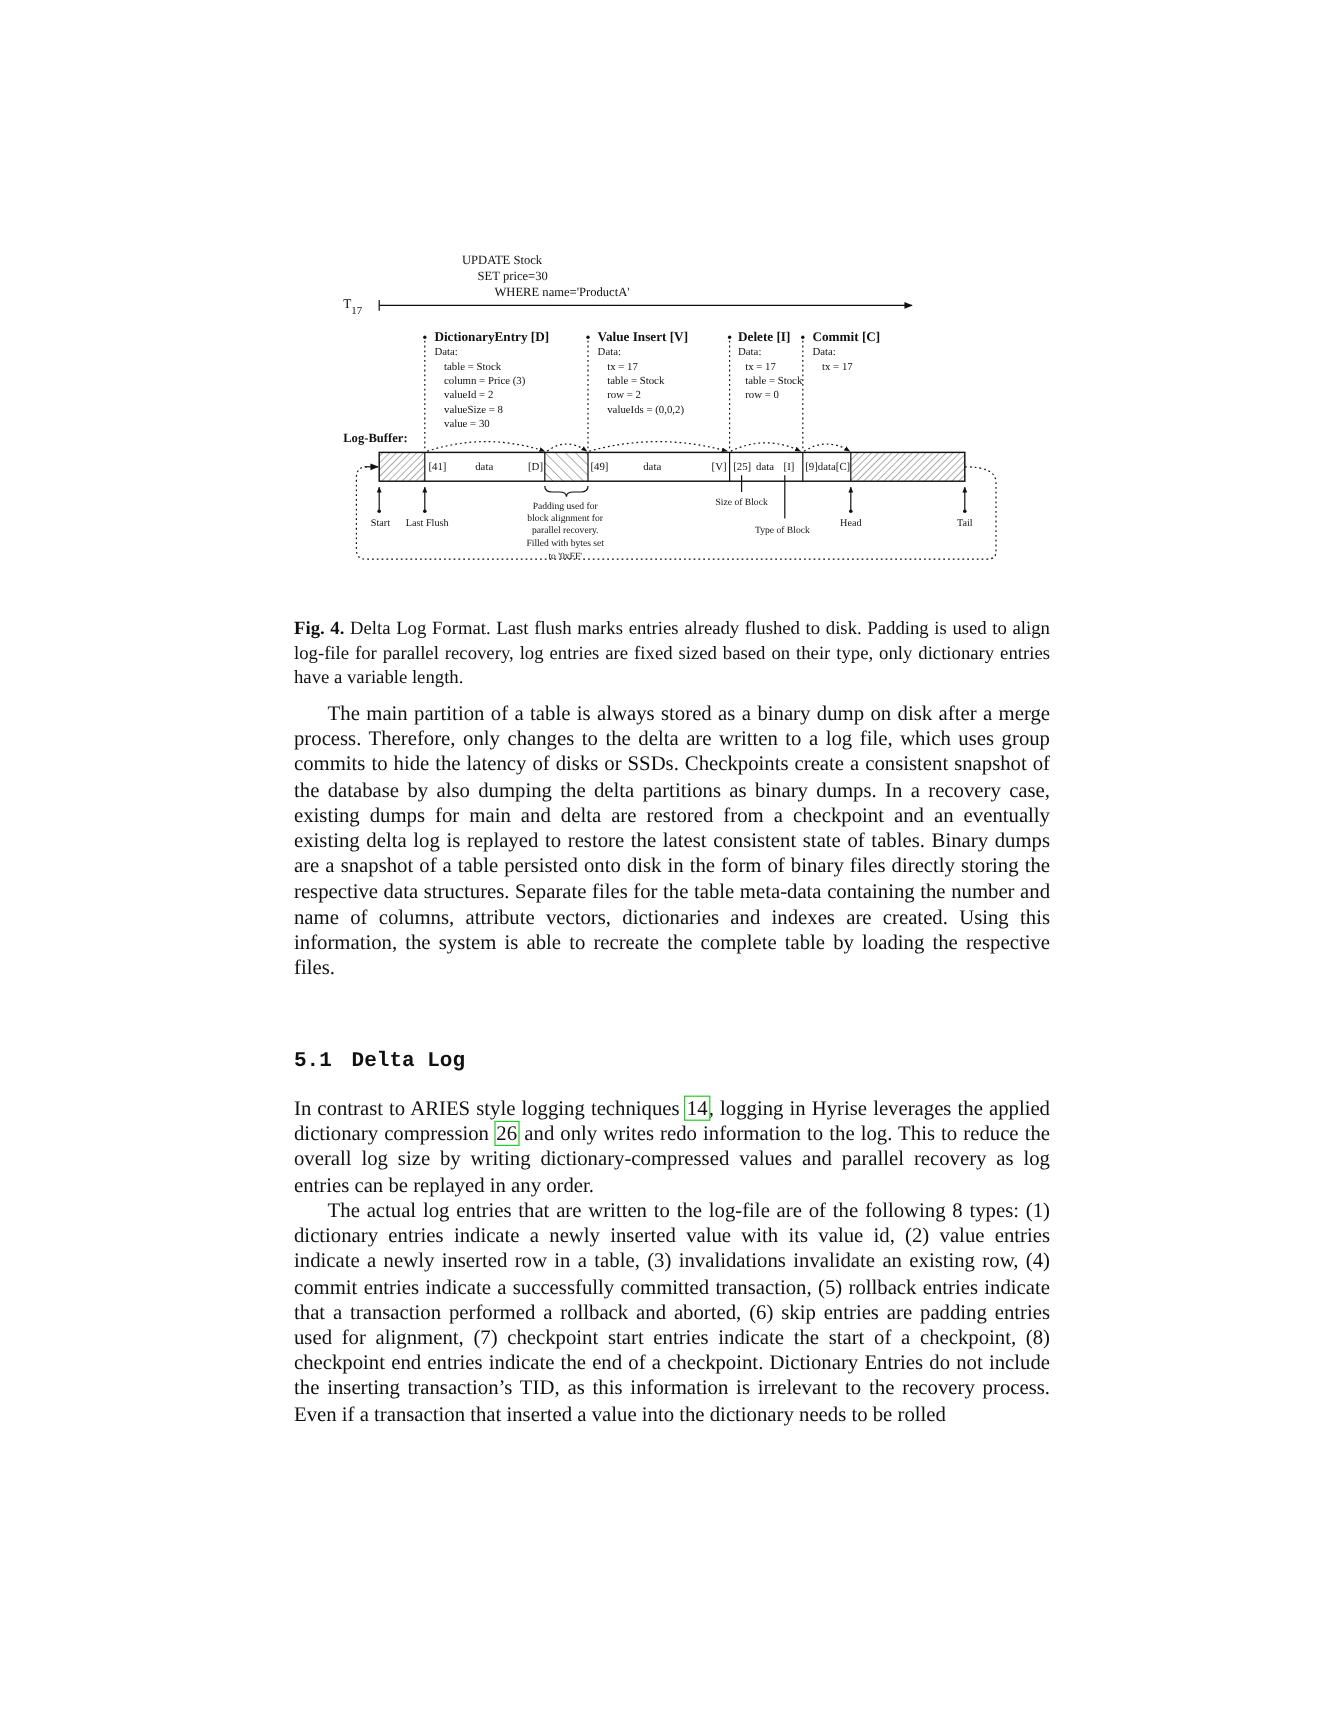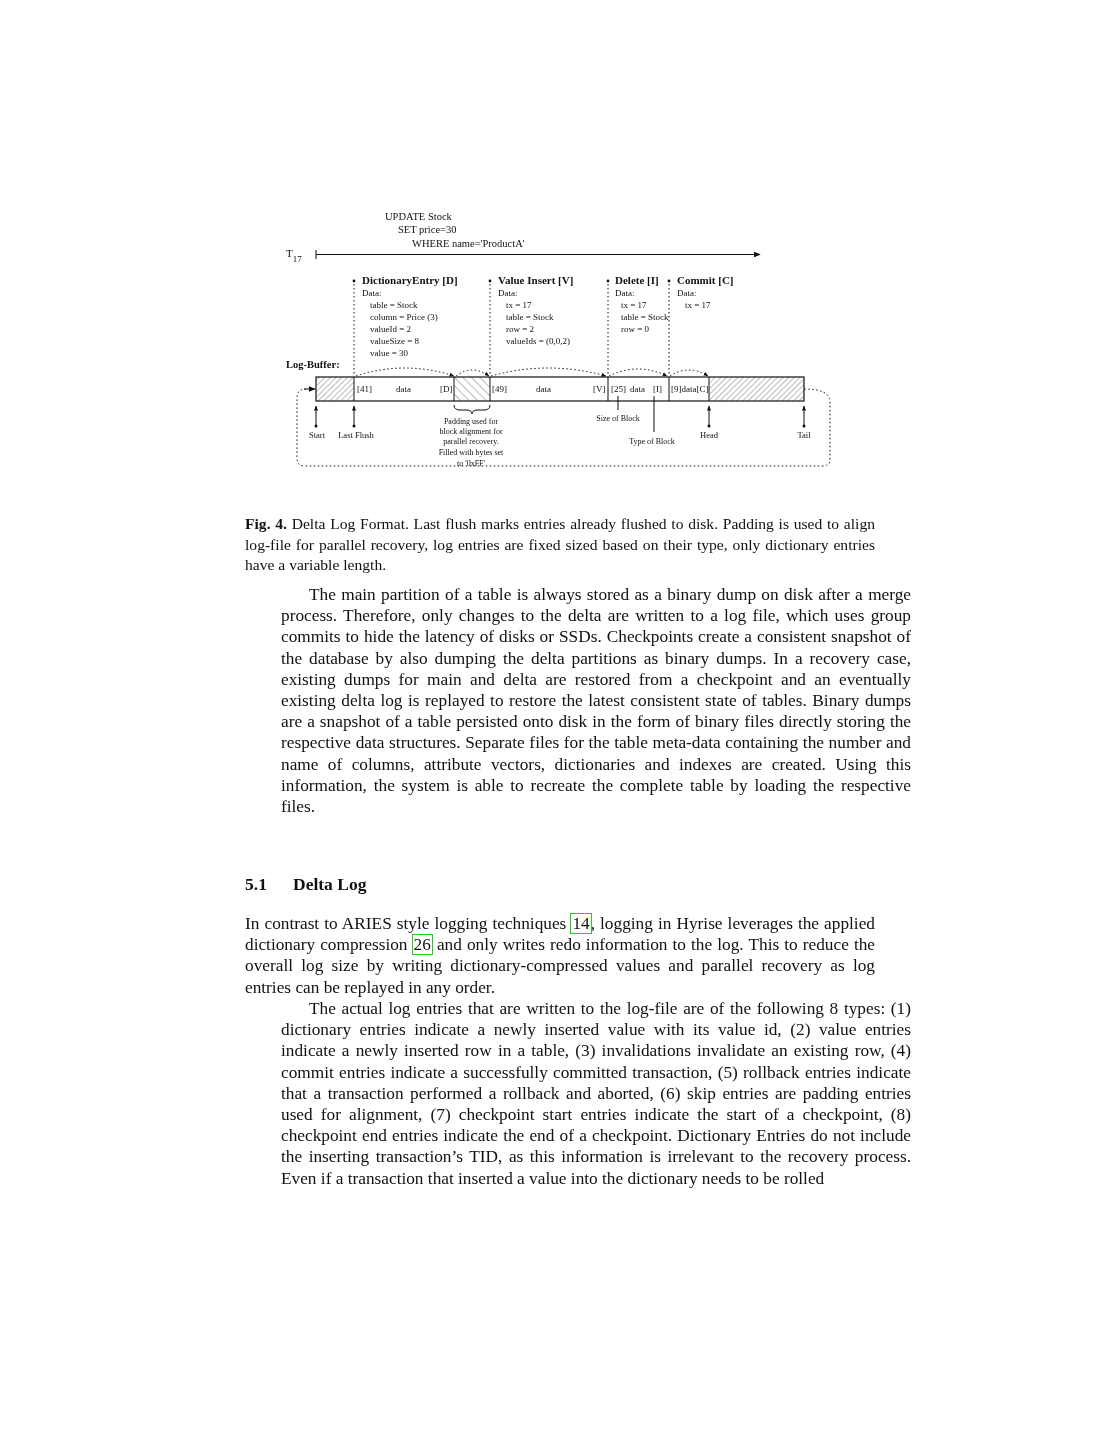--- a/index.html
+++ b/index.html
@@ -7,22 +7,22 @@
            font-family: "DejaVu Serif", "Liberation Serif", serif; color: #111; }
     .page { position: absolute; left: 0; top: 0; width: 1003px; height: 1440px; }
     svg.fig { position: absolute; left: 0; top: 0; }
     svg text { font-family: "Liberation Serif", "DejaVu Serif", serif; fill: #111; }
     .caption { position: absolute; left: 245px; top: 490px; width: 630px;
                font-family: "Liberation Serif", serif; font-size: 15.6px; line-height: 20.5px;
                text-align: justify; margin-top: 24px; }
     .caption b { font-weight: bold; }
     .para { position: absolute; left: 245px; width: 630px; font-family: "Liberation Serif", serif;
             font-size: 17.3px; line-height: 21.2px; text-align: justify; margin: 0; }
-    .para.indent { text-indent: 28px; margin-left: 36px; }
-    .section { position: absolute; left: 245px; top: 874px; font-family: Liberation Serif, serif;
+    .para.indent { text-indent: 28px; }
+    .section { position: absolute; left: 245px; top: 874px; font-family: Liberation Mono, monospace;
                font-size: 17.5px; font-weight: bold; margin: 0; }
     .section .num { display: inline-block; width: 48px; }
     .cite { outline: 1.5px solid #22cc22; outline-offset: 0px; padding: 0 1px; font-family: Liberation Serif, serif; }
   </style>
 </head>
 <body>
 
 <div class="page">
 
   <svg class="fig" width="1113" height="480">

